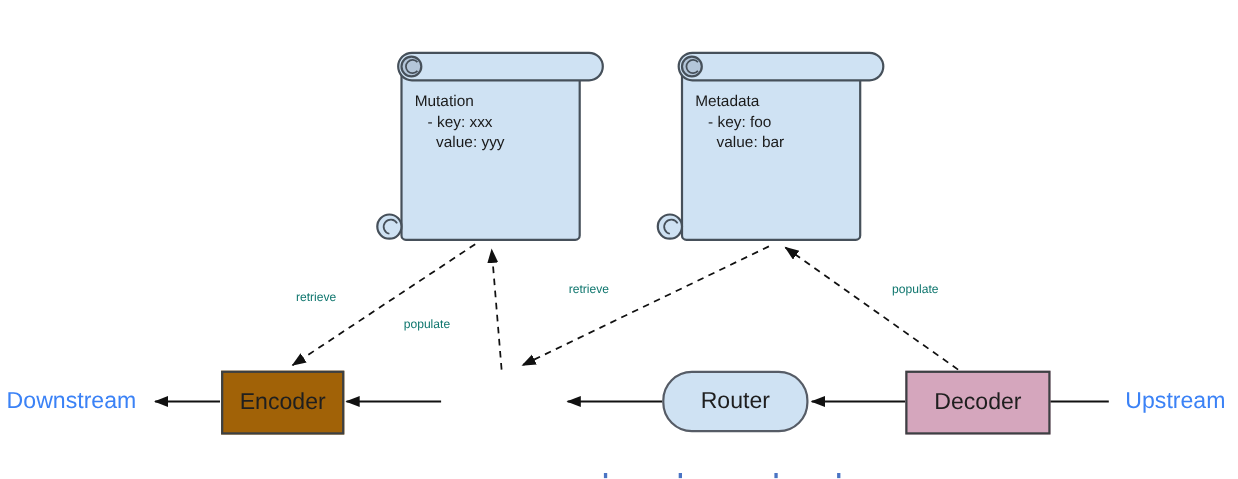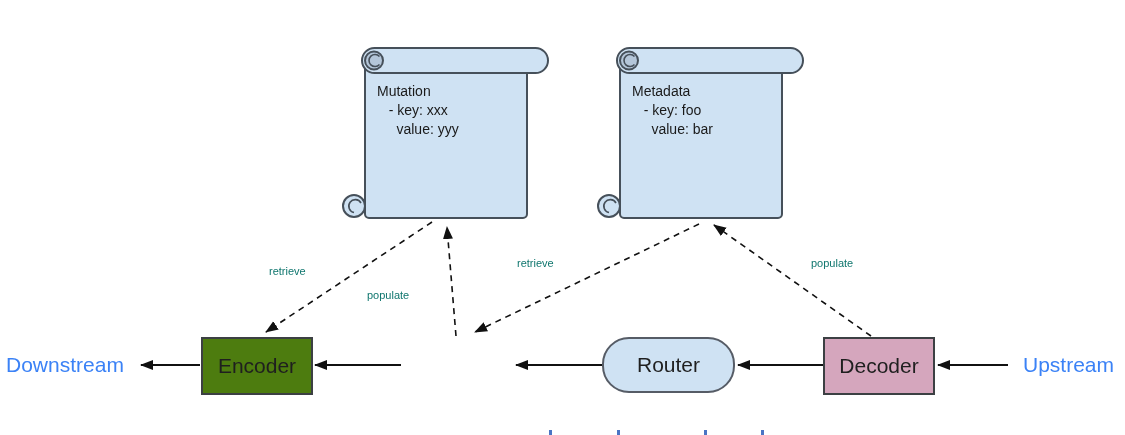--- a/index.html
+++ b/index.html
@@ -6,24 +6,24 @@
   .canvas{
     position:relative;width:1125px;height:435px;background:#ffffff;
     overflow:hidden;font-family:"Liberation Sans",sans-serif;color:#1d1d1d;
   }
   .layer{position:absolute;left:0;top:0;width:1125px;height:435px;}
   .node{
     position:absolute;display:flex;align-items:center;justify-content:center;
     text-align:center;font-size:21px;line-height:1.15;color:#1f1f1f;
     border:2px solid #3c4043;box-sizing:border-box;
   }
-  .node-encoder{left:201px;top:337px;width:112px;height:58px;background:#4d7c0f;}
+  .node-encoder{left:201px;top:337px;width:112px;height:58px;background:#a16207;}
   .node-custom-filter{left:401px;top:338px;width:112px;height:57px;background:#b6d7a8;}
   .node-router{left:602px;top:337px;width:133px;height:56px;background:#cfe2f3;border-color:#565c66;border-radius:27px;}
-  .node-decoder{left:823px;top:337px;width:112px;height:58px;background:#d5a6bd;}
+  .node-decoder{left:823px;top:337px;width:132px;height:58px;background:#d5a6bd;}
   .flow-end{position:absolute;font-size:21px;color:#3b82f6;}
   .lbl-downstream{left:6px;top:353px;}
   .lbl-upstream{left:1023px;top:353px;}
   .edge-label{position:absolute;font-size:11px;color:#0f766e;}
   .lbl-retrieve-1{left:269px;top:265px;}
   .lbl-populate-1{left:367px;top:289px;}
   .lbl-retrieve-2{left:517px;top:257px;}
   .lbl-populate-2{left:811px;top:257px;}
   .scroll-text{
     position:absolute;font-size:14px;line-height:19px;white-space:pre;color:#1a1a1a;

